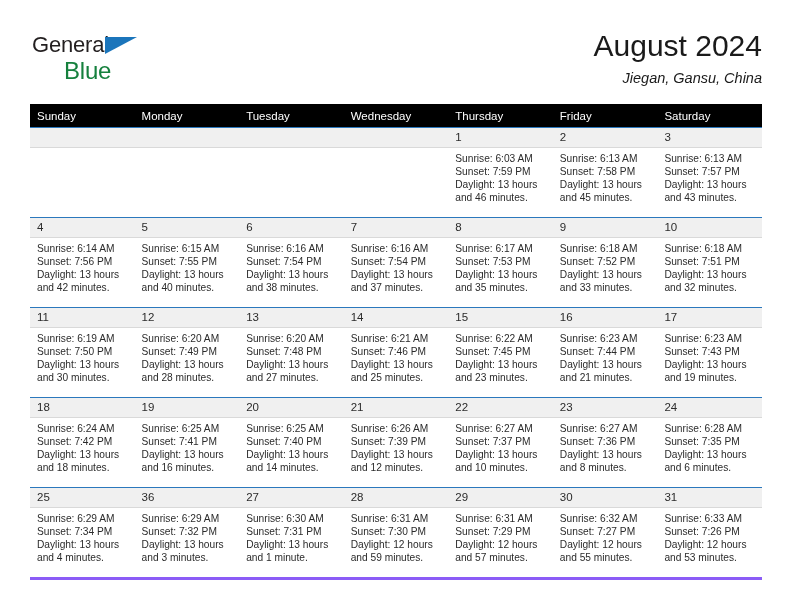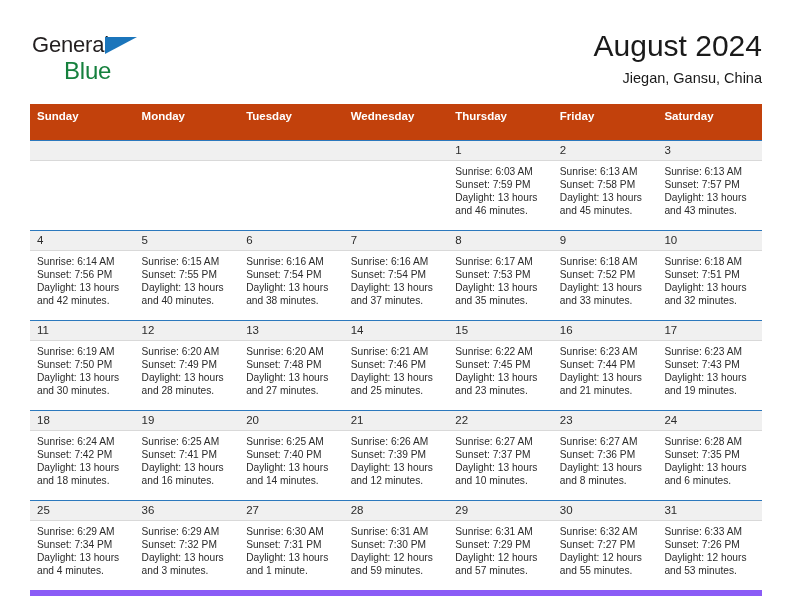--- a/index.html
+++ b/index.html
@@ -79,38 +79,39 @@
     line-height: 36px;
     font-weight: normal;
     white-space: nowrap;
   }
   .cal-subtitle {
     font-size: 14.5px;
     color: #1a1a1a;
     line-height: 20px;
     margin-top: 4px;
     white-space: nowrap;
+    font-style: italic;
   }
 
   
   .calendar {
     position: absolute;
     left: 30px;
     top: 104px;
     width: 732px;
     border-collapse: collapse;
     table-layout: fixed;
   }
   .calendar th {
-    background: #c2410c;
+    background: #000000;
     color: #ffffff;
     font-size: 11.5px;
-    font-weight: bold;
+    font-weight: normal;
     text-align: left;
-    padding: 5px 0 18px 7px;
+    padding: 5px 0 5px 7px;
     height: 13px;
     border: none;
   }
   .calendar td {
     width: 104.57px;
     vertical-align: top;
     padding: 0;
     border: none;
     border-top: 1px solid #2b78bd;
     height: 89px;
@@ -130,21 +131,21 @@
   .details {
     padding: 4px 5px 0 7px;
     font-size: 10.2px;
     line-height: 13.1px;
     color: #2b2b2b;
   }
   .details div {
     white-space: nowrap;
   }
   tr.week-last td {
-    border-bottom: 6px solid #8b5cf6;
+    border-bottom: 3px solid #8b5cf6;
   }
 </style>
 </head>
 <body>
 
 <div class="page">
 
   <div class="header">
 
     <div class="brand">

